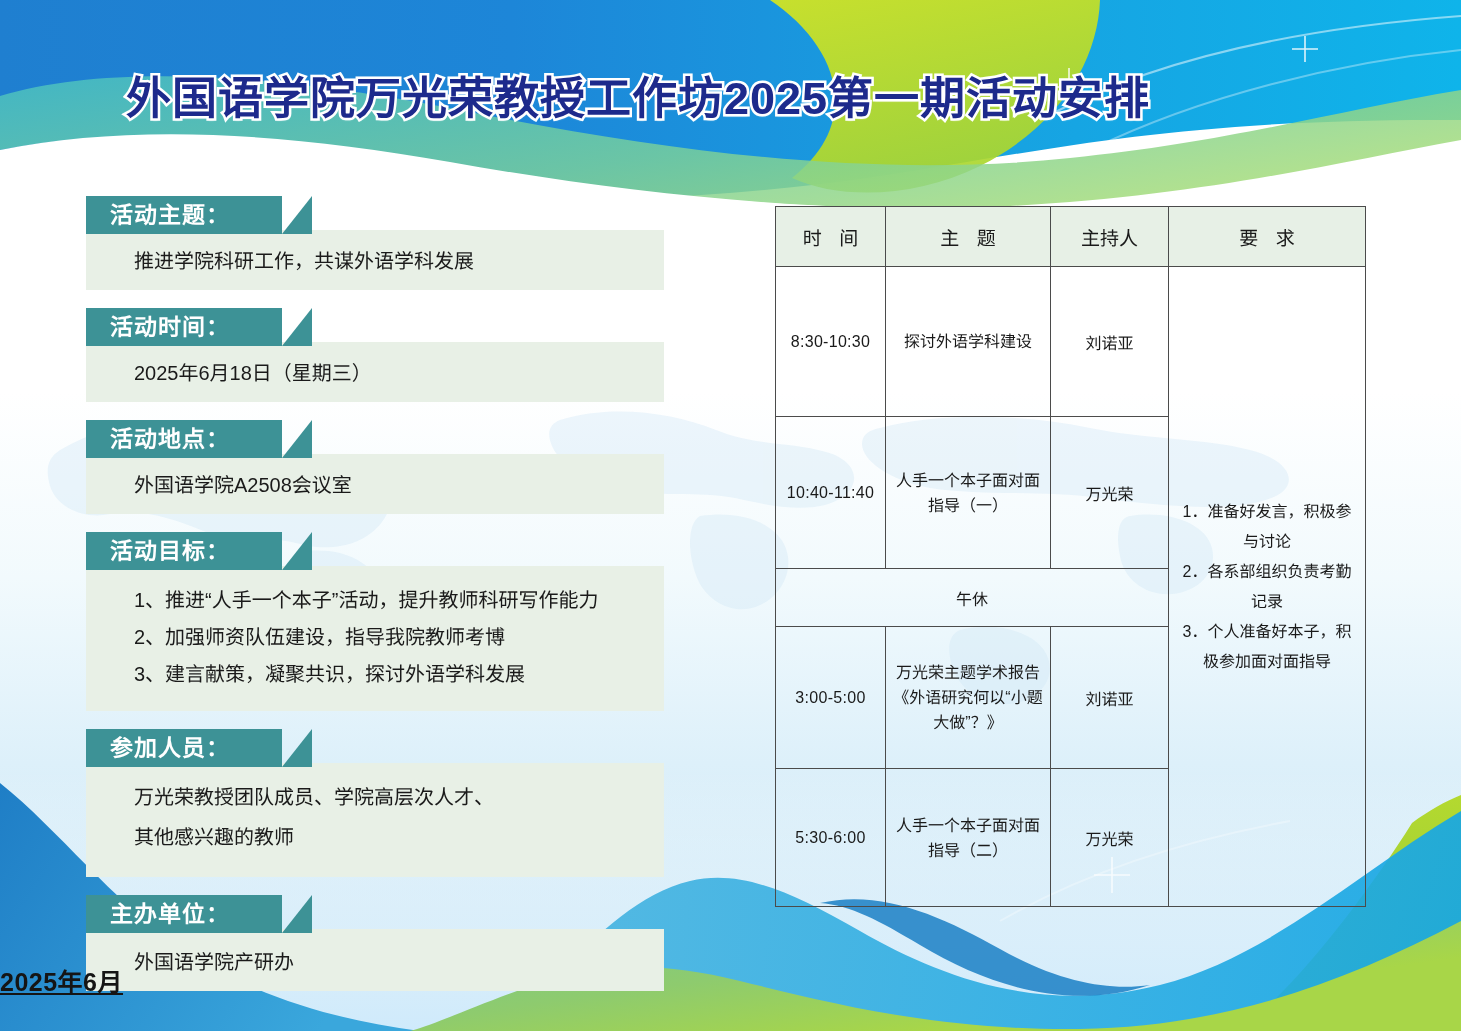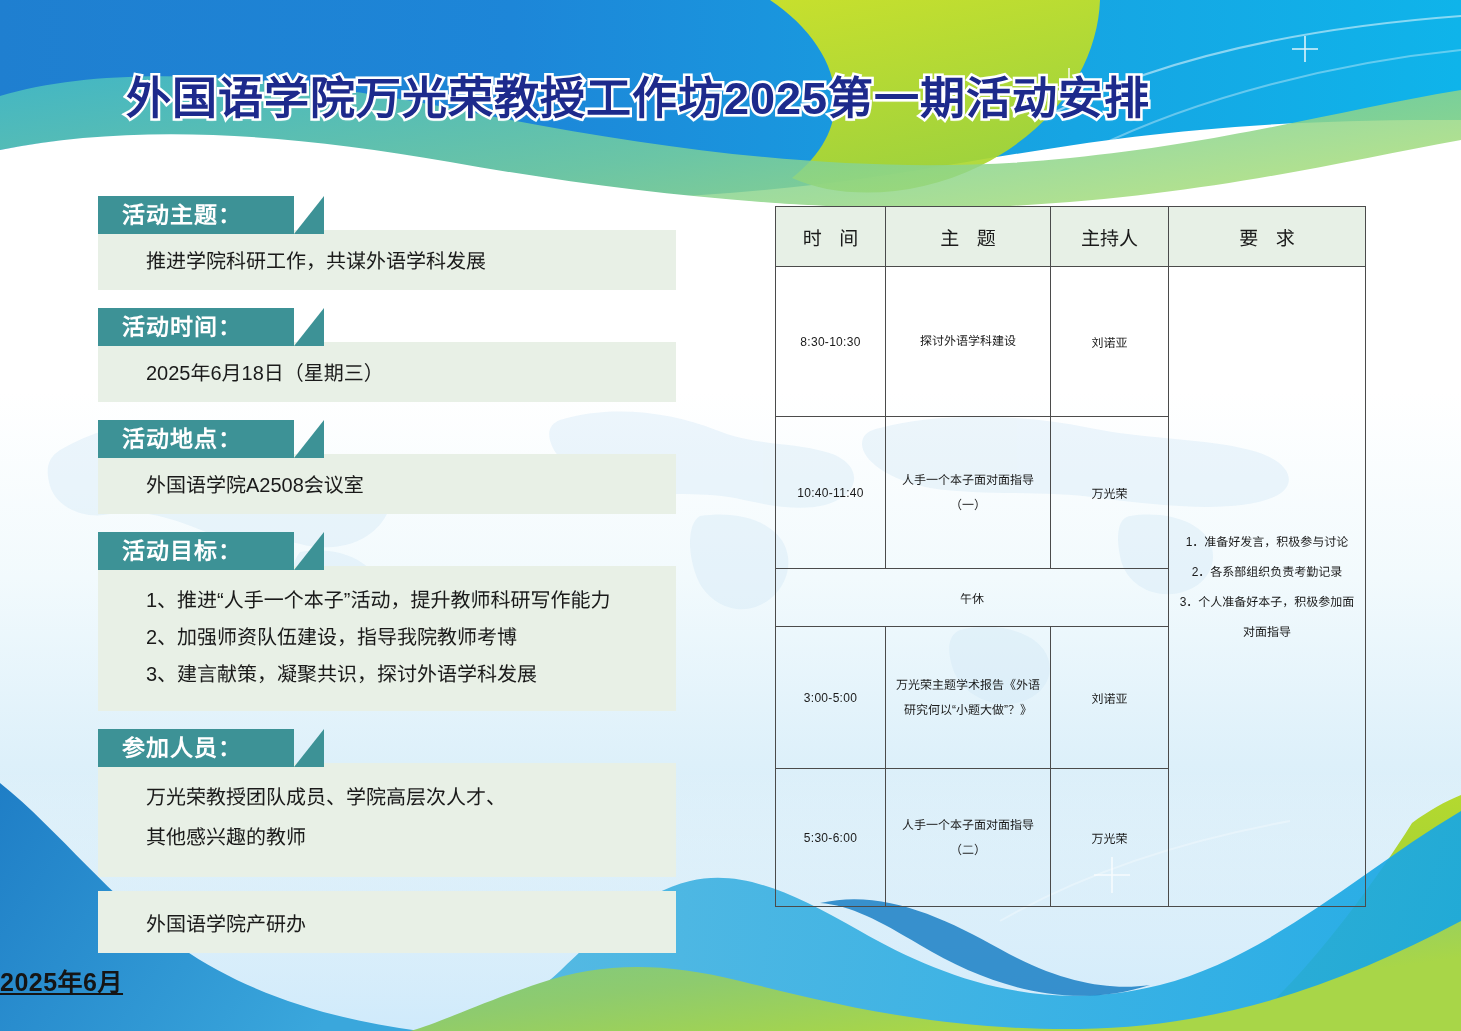--- a/index.html
+++ b/index.html
@@ -67,21 +67,21 @@
     paint-order: stroke fill;
     text-shadow:
        0 2px 2px rgba(255,255,255,.8);
     white-space: nowrap;
   }
 
   
   #left-col {
     position: absolute;
     top: 196px;
-    left: 98px;
+    left: 86px;
     width: 578px;
     z-index: 5;
   }
   .section { margin-bottom: 18px; }
   .section:last-child { margin-bottom: 0; }
 
   .tag {
     position: relative;
     display: block;
     height: 38px;
@@ -138,21 +138,21 @@
     width: 590px;
     z-index: 5;
   }
   table#sched {
     border-collapse: collapse;
     width: 590px;
     table-layout: fixed;
   }
   table#sched td, table#sched th {
     border: 1px solid #4b4b4b;
-    font-size: 12px;
+    font-size: 16px;
     color: #1a1a1a;
     text-align: center;
     vertical-align: middle;
     font-weight: normal;
     padding: 4px 6px;
     box-sizing: border-box;
   }
   table#sched thead th {
     background: #e7f0e6;
     height: 60px;
@@ -301,20 +301,21 @@
 
     <div class="section">
       <span class="tag">参加人员：</span>
       <div class="body-box people">
         <div class="body-line">万光荣教授团队成员、学院高层次人才、</div>
         <div class="body-line">其他感兴趣的教师</div>
       </div>
     </div>
 
     <div class="section">
+      <span class="tag">主办单位：</span>
       <div class="body-box host">
         <div class="body-line">外国语学院产研办</div>
       </div>
     </div>
 
   </div>
 
   <div id="sched-wrap">
     <table id="sched">
       <colgroup>

